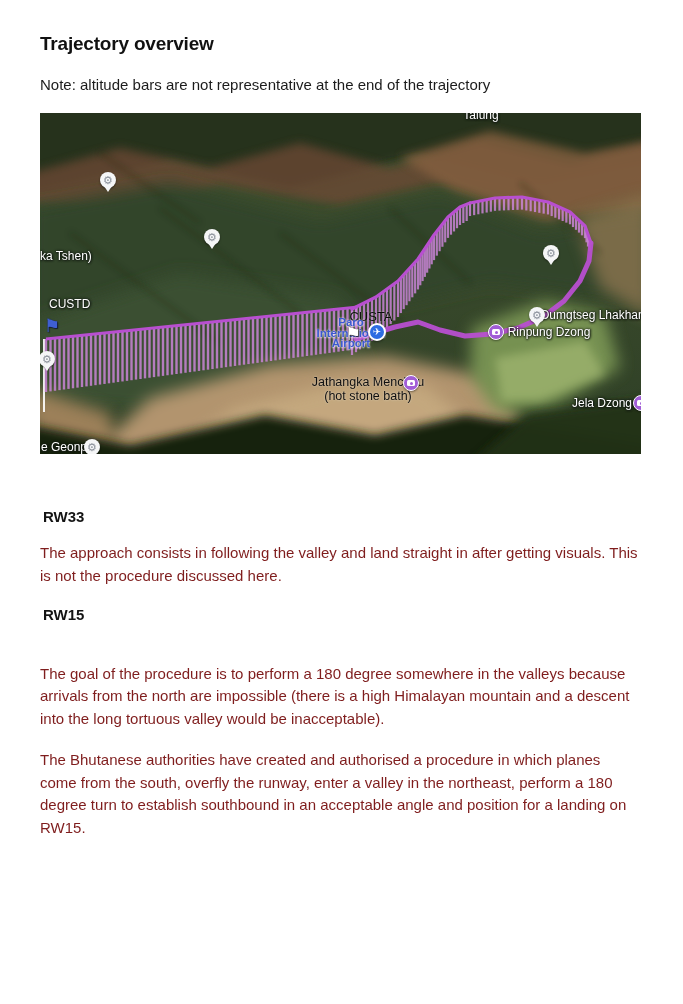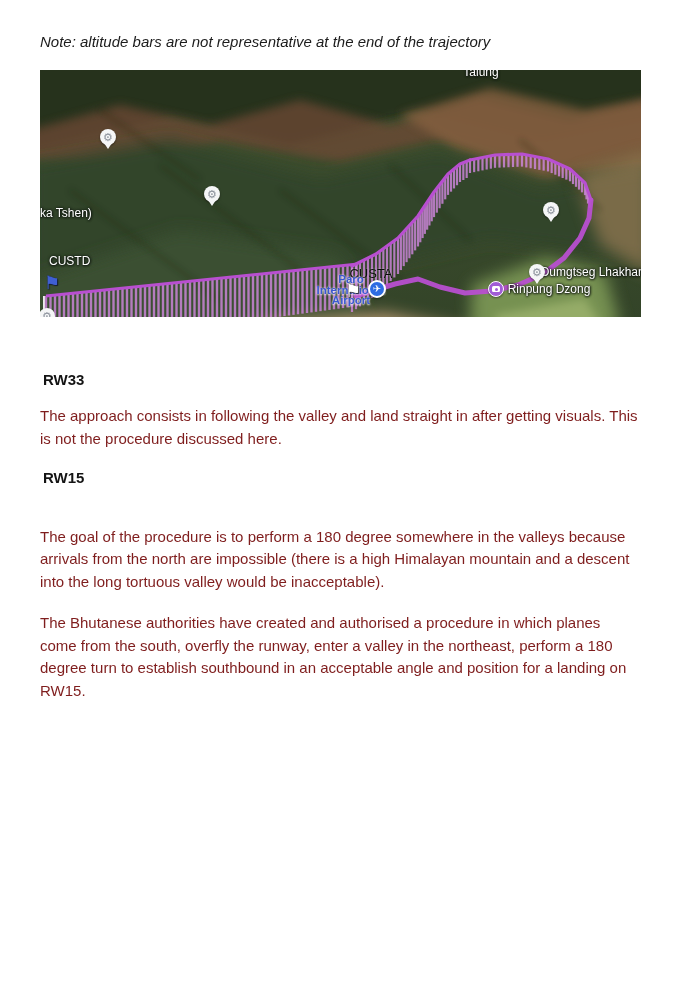--- a/index.html
+++ b/index.html
@@ -1,20 +1,20 @@
 <!DOCTYPE html>
 <html><head>
 <meta charset="utf-8">
 <style>
   html,body{margin:0;padding:0;background:#ffffff;}
   body{font-family:"Liberation Sans", sans-serif;color:#191919;}
   .page{width:683px;min-height:1004px;box-sizing:border-box;padding:33px 42px 40px 40px;background:#fff;}
   h1{font-size:19px;font-weight:700;margin:0 0 21px 0;letter-spacing:-0.2px;color:#111;}
-  .note{font-style:italic;font-size:15px;margin:0 0 20px 0;color:#1c1c1c;}
-  .map{position:relative;width:601px;height:247px;overflow:hidden;margin:0 0 54px 0;background:#3f4f33;}
+  .note{font-size:15px;margin:0 0 20px 0;color:#1c1c1c;}
+  .map{position:relative;width:601px;height:341px;overflow:hidden;margin:0 0 54px 0;background:#3f4f33;}
   .map svg{position:absolute;left:0;top:0;}
   #overlays{position:absolute;left:0;top:0;width:100%;height:100%;}
   
   .ml{position:absolute;transform:translate(-50%,-50%);white-space:nowrap;text-align:center;pointer-events:none;}
   .ml-left{transform:translate(0,-50%);text-align:right;}
   .ml-white{color:#fff;font-size:12px;text-shadow:0 0 3px rgba(20,25,20,.95),0 1px 2px rgba(20,25,20,.9),1px 0 2px rgba(20,25,20,.9);}
   .ml-dark{color:#0f0f0f;font-size:12.5px;line-height:14px;text-shadow:0 0 2px rgba(255,255,255,.55);}
   .ml-dark-bold{color:#0c0c0c;font-size:13px;font-weight:400;text-shadow:0 0 2px rgba(255,255,255,.5);}
   .ml-blue{color:#3c58cf;font-size:11.5px;line-height:10.5px;font-weight:700;text-shadow:0 0 2px rgba(255,255,255,.9),0 1px 2px rgba(255,255,255,.8);}
   
@@ -31,20 +31,21 @@
   .m-flag-white{font-size:18px;color:#fff;text-shadow:0 0 1px #2a2a2a,1px 1px 1px rgba(30,30,30,.8);}
   
   h2{font-size:15px;font-weight:700;margin:0 0 17px 3px;color:#141414;}
   p.body{font-size:15px;line-height:22.5px;margin:0 0 19px 0;color:#7f1d1d;max-width:600px;}
   p.body.empty{margin-bottom:0;}
 </style>
 </head>
 <body>
 
 <div class="page">
+  <h1>Trajectory overview</h1>
   <p class="note">Note: altitude bars are not representative at the end of the trajectory</p>
 
   <div class="map">
     <svg width="601" height="341" viewBox="0 0 601 341">
       <defs>
         <filter id="b3" x="-20%" y="-20%" width="140%" height="140%">
             <feGaussianBlur stdDeviation="3"></feGaussianBlur>
           </filter>
         <filter id="b5" x="-20%" y="-20%" width="140%" height="140%">
             <feGaussianBlur stdDeviation="5"></feGaussianBlur>

